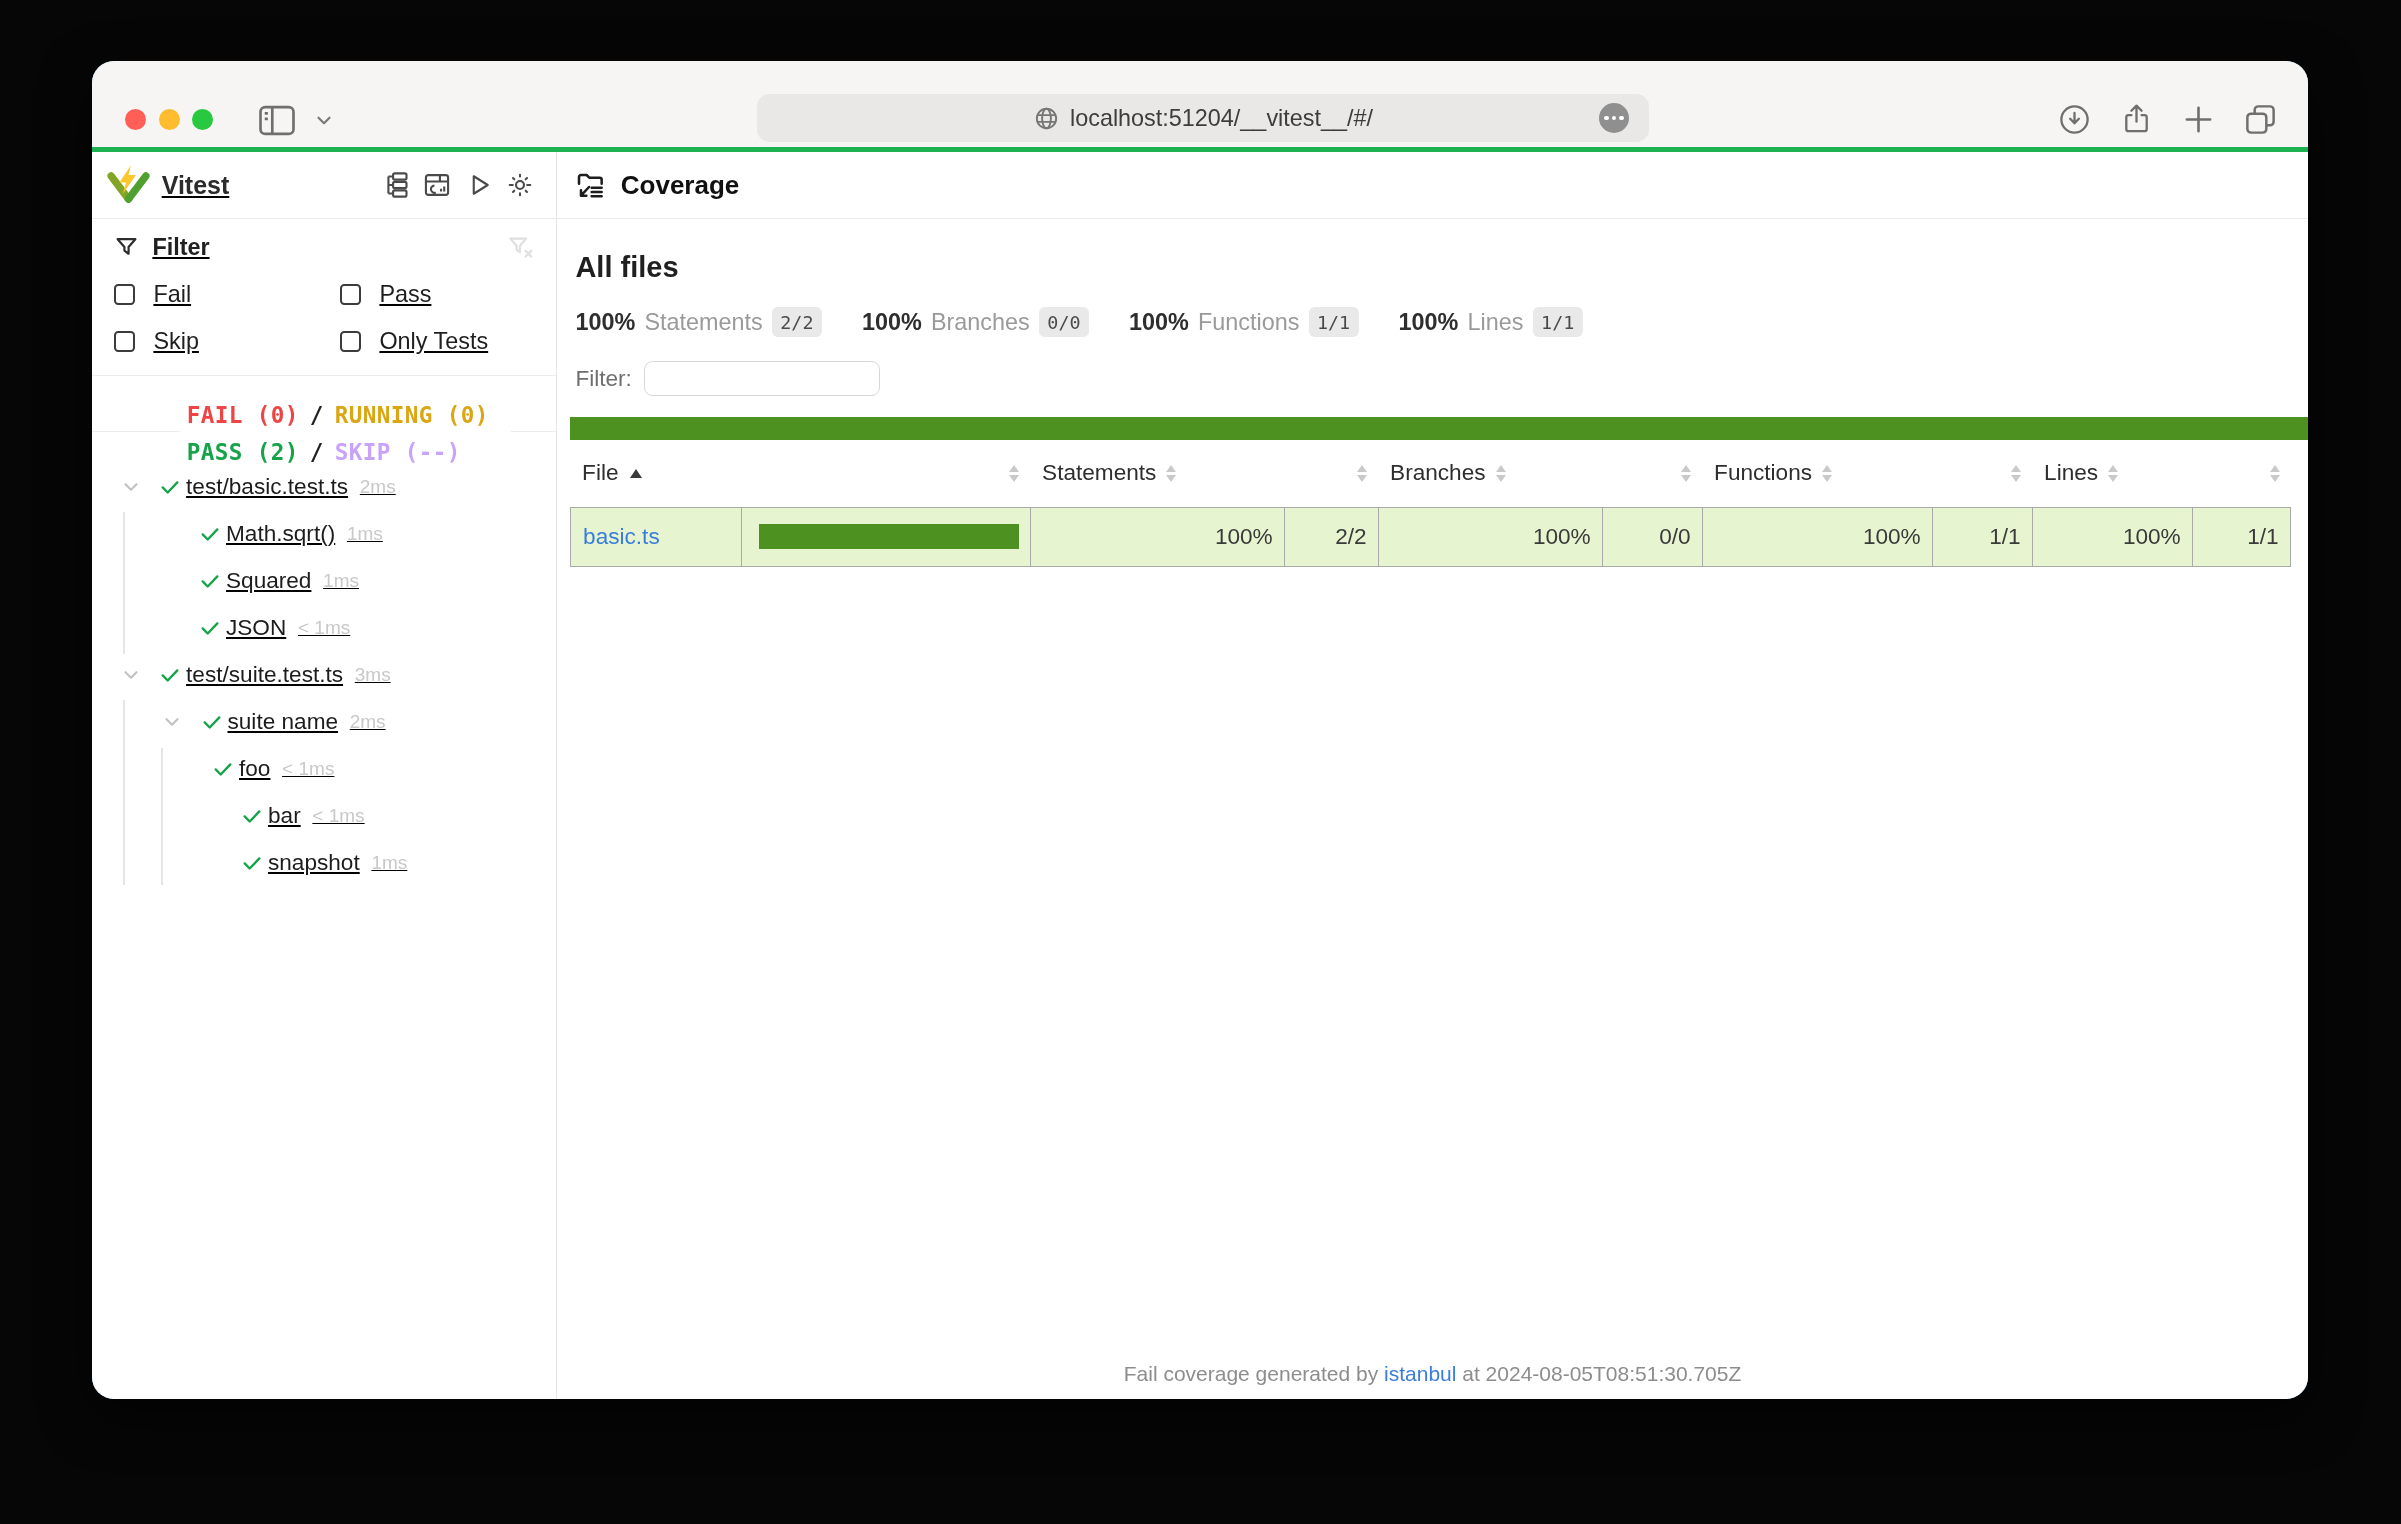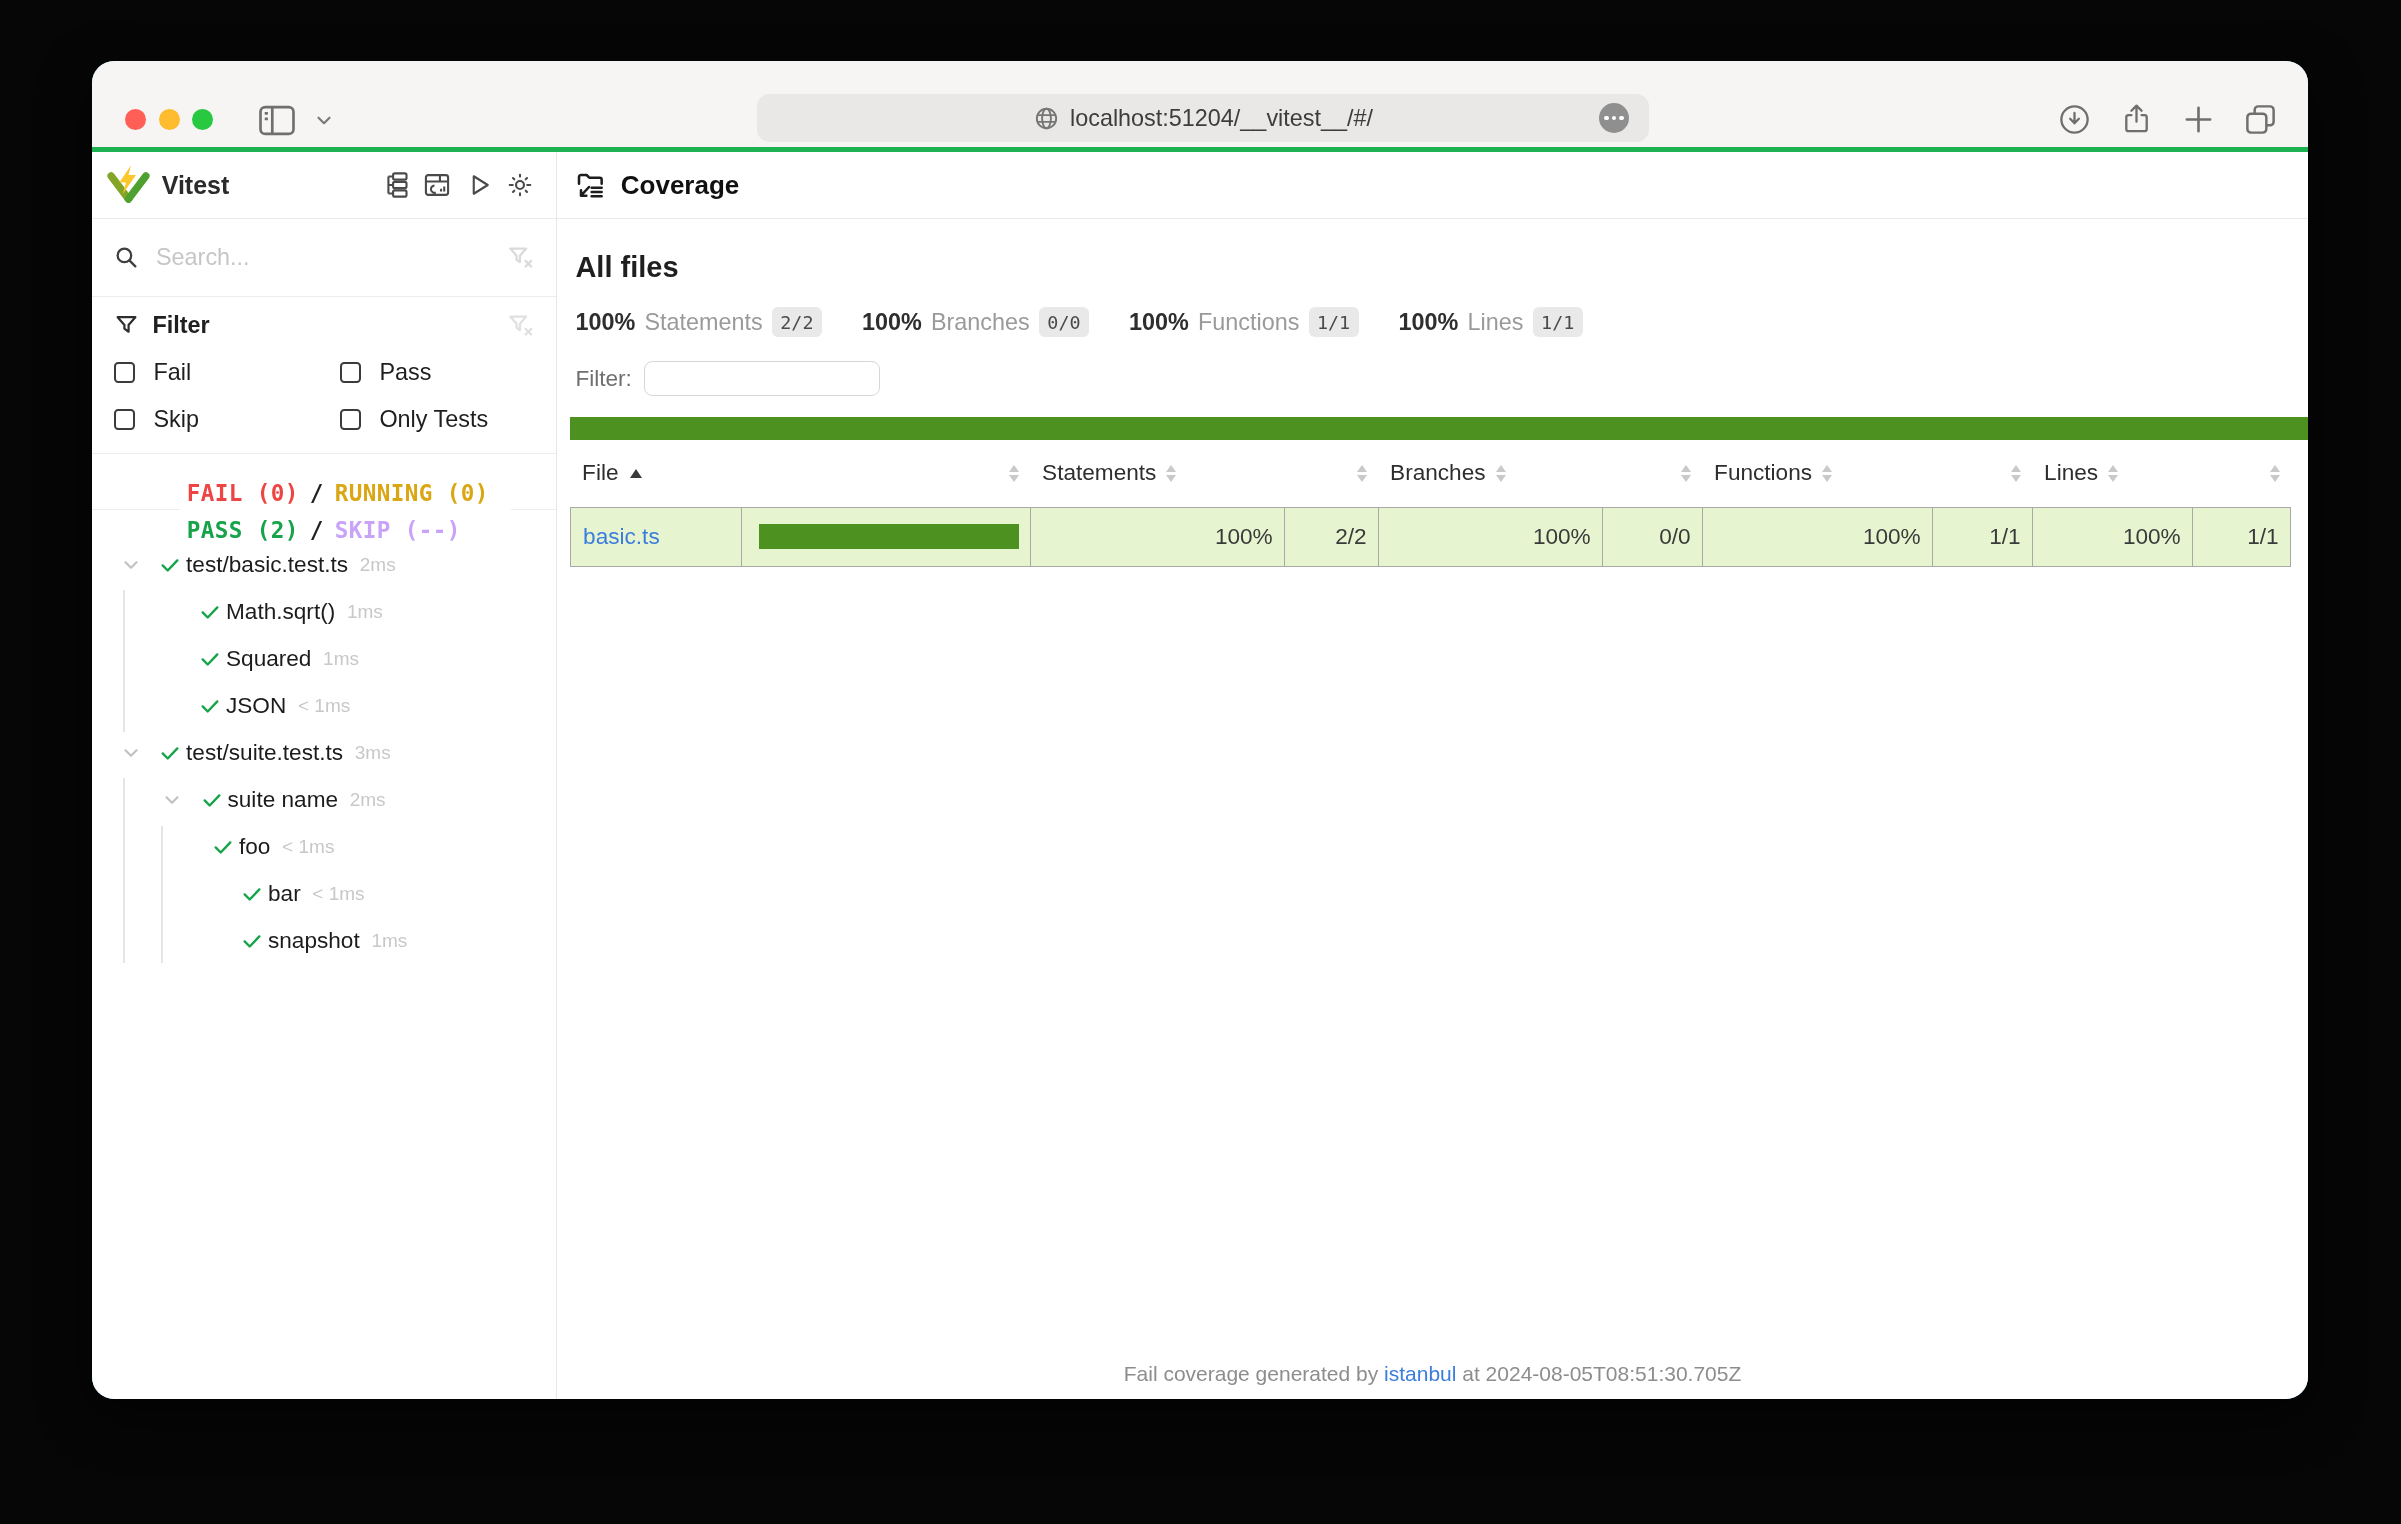--- a/index.html
+++ b/index.html
@@ -18,21 +18,21 @@
   .urlbar{position:absolute;left:665px;top:33px;width:892px;height:48px;background:#e9e8e6;
           border-radius:12.5px;display:flex;align-items:center;justify-content:center;gap:10px;}
   .url-text{font-size:23.4px;color:#3d3d3d;}
   .ellipsis-btn{position:absolute;right:20px;top:9.2px;width:30px;height:30px;border-radius:50%;
                 background:#8f8f8f;display:flex;align-items:center;justify-content:center;gap:3.3px;}
   .ellipsis-btn i{width:4.2px;height:4.2px;border-radius:50%;background:#fff;}
   .right-icons{position:absolute;left:1964px;top:40px;display:flex;gap:25px;}
   .right-icons .ibox{width:37px;height:37px;display:flex;align-items:center;justify-content:center;}
   
   .content{flex:1;display:flex;min-height:0;background:#fff;}
-  .sidebar{width:465px;border-right:0.8px solid #e6e6e6;display:flex;flex-direction:column;flex:none;}
+  .sidebar{width:465px;border-right:0.8px solid #e6e6e6;display:flex;flex-direction:column;flex:none;text-decoration:underline;}
   .main{flex:1;display:flex;flex-direction:column;position:relative;min-width:0;}
   
   .sb-header{height:67px;border-bottom:0.8px solid #eaeaea;display:flex;align-items:center;
              padding:0 22px 0 15px;flex:none;}
   .sb-title{margin-left:11.7px;font-size:25px;font-weight:600;color:#2b2b2b;flex:1;}
   .hdr-icons{display:flex;gap:13.4px;align-items:center;}
   .hdr-icons .ibox{width:28px;height:28px;display:flex;align-items:center;justify-content:center;}
   .sb-search{height:78px;border-bottom:0.8px solid #ededed;display:flex;align-items:center;
              padding:0 22px;gap:15px;flex:none;}
   .sb-search input{flex:1;border:none;outline:none;font-size:23.4px;color:#333;background:transparent;
@@ -207,35 +207,20 @@
             </span>
             <span class="ibox">
               <svg width="28" height="28" viewBox="0 0 24 24" fill="none" stroke="#4a4a4a" stroke-width="1.8" stroke-linecap="round">
                 <circle cx="12" cy="12" r="3.4"></circle>
                 <path d="M12 3.2 v1.6 M12 19.2 v1.6 M3.2 12 h2.6 M18.2 12 h2.6 M6 6 l1.1 1.1 M16.9 16.9 L18 18 M18 6 l-1.1 1.1 M7.1 16.9 L6 18"></path>
               </svg>
             </span>
           </span>
         </div>
 
-        <div class="sb-search">
-          <span>
-            <svg width="25" height="25" viewBox="0 0 24 24" fill="none" stroke="#3f3f3f" stroke-width="2.2" stroke-linecap="round">
-              <circle cx="10" cy="10" r="6.5"></circle>
-              <line x1="15" y1="15" x2="20.5" y2="20.5"></line>
-            </svg>
-          </span>
-          <input type="text" value="" placeholder="Search..." style="">
-          <span>
-            <svg width="27" height="27" viewBox="0 0 24 24" fill="none" stroke="#dadada" stroke-width="2" stroke-linejoin="round" stroke-linecap="round">
-              <path d="M3 4 h14 l-5.5 6.5 v5.5 l-3 -2 v-3.5 Z"></path>
-              <path d="M16.5 15 l5 5 M21.5 15 l-5 5"></path>
-            </svg>
-          </span>
-        </div>
 
         <div class="sb-filter">
           <div class="filter-head">
             <span>
               <svg width="25" height="25" viewBox="0 0 24 24" fill="none" stroke="#2d2d2d" stroke-width="2.1" stroke-linejoin="round" stroke-linecap="round">
                 <path d="M3.5 4 h17 l-6.5 7.5 v6.5 l-4 -3 v-3.5 Z"></path>
               </svg>
             </span>
             <span class="filter-title">Filter</span>
             <span>

